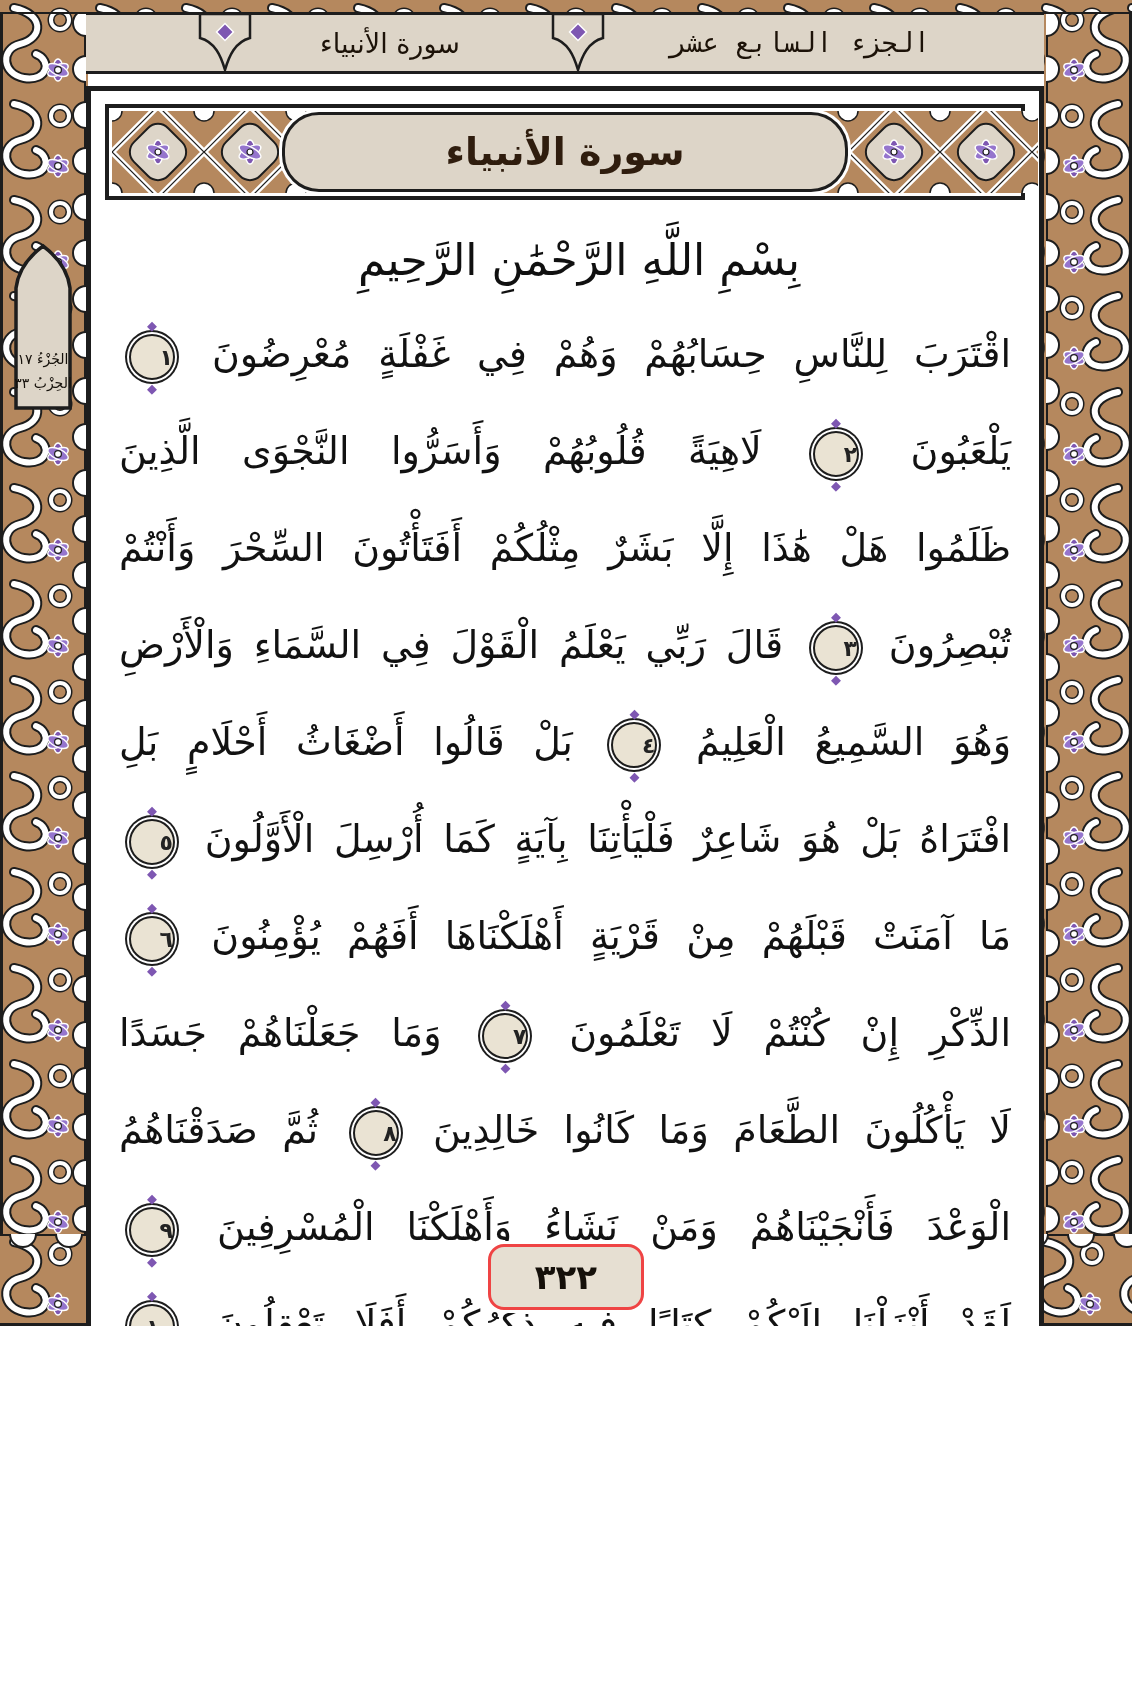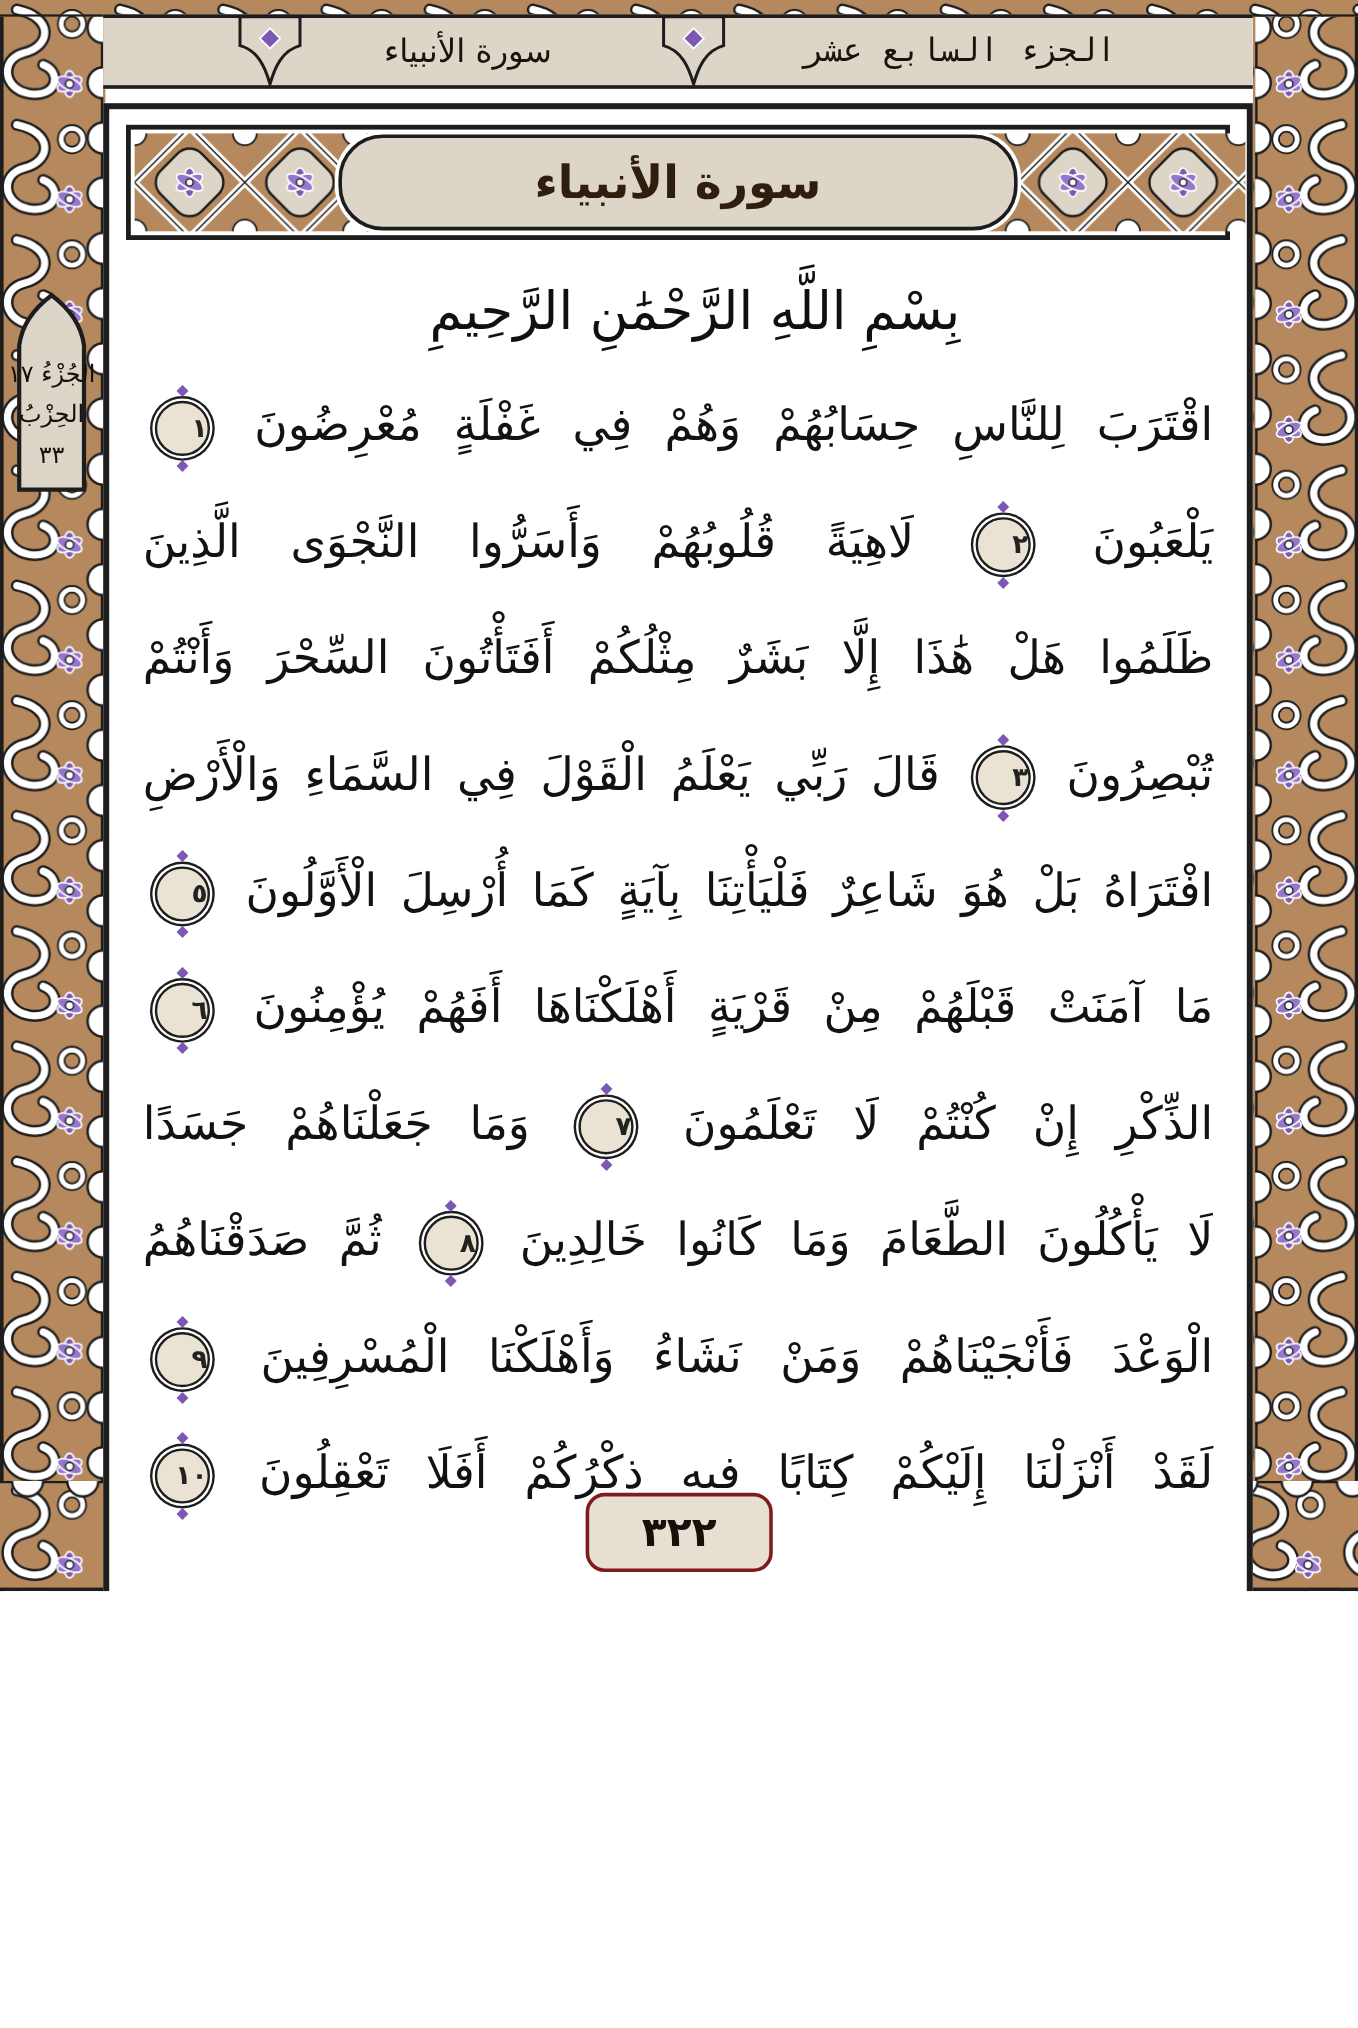--- a/index.html
+++ b/index.html
@@ -66,27 +66,27 @@
     color:#7e57b2;font-size:13px;line-height:1;
   }
   .ayah::before{top:-17px;}
   .ayah::after{bottom:-17px;}
 
   
   .juz-marker{position:absolute;left:4px;top:242px;width:78px;height:168px;z-index:5;}
   .juz-marker svg{position:absolute;left:0;top:0;}
   .juz-marker-text{
     position:absolute;bottom:14px;left:0;width:100%;text-align:center;
-    font-size:20px;line-height:1.7;color:#15100a;direction:rtl;
+    font-size:14px;line-height:1.7;color:#15100a;direction:rtl;
   }
 
   
   .pagenum{
     position:absolute;left:50%;bottom:16px;transform:translateX(-50%);
-    width:150px;height:60px;background:#e6dfd2;border:3px solid #7f1d1d;border-radius:16px;
+    width:150px;height:60px;background:#e6dfd2;border:3px solid #ef4444;border-radius:16px;
     box-shadow:0 0 0 3px #ffffff;display:flex;align-items:center;justify-content:center;
     font-size:34px;font-weight:bold;color:#15100a;z-index:6;
   }
 </style>
 </head>
 <body>
 
 <div class="page">
 
   <svg width="0" height="0" style="position:absolute" aria-hidden="true">
@@ -176,20 +176,21 @@
       </div>
     </div>
 
     <div class="bismillah">بِسْمِ اللَّهِ الرَّحْمَٰنِ الرَّحِيمِ</div>
 
     <div class="verse-area">
         <div class="text-line"><span>اقْتَرَبَ لِلنَّاسِ حِسَابُهُمْ وَهُمْ فِي غَفْلَةٍ مُعْرِضُونَ</span> <span class="ayah">١</span> </div>
         <div class="text-line"><span>يَلْعَبُونَ</span> <span class="ayah">٢</span> <span>لَاهِيَةً قُلُوبُهُمْ وَأَسَرُّوا النَّجْوَى الَّذِينَ</span> </div>
         <div class="text-line"><span>ظَلَمُوا هَلْ هَٰذَا إِلَّا بَشَرٌ مِثْلُكُمْ أَفَتَأْتُونَ السِّحْرَ وَأَنْتُمْ</span> </div>
         <div class="text-line"><span>تُبْصِرُونَ</span> <span class="ayah">٣</span> <span>قَالَ رَبِّي يَعْلَمُ الْقَوْلَ فِي السَّمَاءِ وَالْأَرْضِ</span> </div>
+        <div class="text-line"><span>وَهُوَ السَّمِيعُ الْعَلِيمُ</span> <span class="ayah">٤</span> <span>بَلْ قَالُوا أَضْغَاثُ أَحْلَامٍ بَلِ</span> </div>
         <div class="text-line"><span>افْتَرَاهُ بَلْ هُوَ شَاعِرٌ فَلْيَأْتِنَا بِآيَةٍ كَمَا أُرْسِلَ الْأَوَّلُونَ</span> <span class="ayah">٥</span> </div>
         <div class="text-line"><span>مَا آمَنَتْ قَبْلَهُمْ مِنْ قَرْيَةٍ أَهْلَكْنَاهَا أَفَهُمْ يُؤْمِنُونَ</span> <span class="ayah">٦</span> </div>
         <div class="text-line"><span>الذِّكْرِ إِنْ كُنْتُمْ لَا تَعْلَمُونَ</span> <span class="ayah">٧</span> <span>وَمَا جَعَلْنَاهُمْ جَسَدًا</span> </div>
         <div class="text-line"><span>لَا يَأْكُلُونَ الطَّعَامَ وَمَا كَانُوا خَالِدِينَ</span> <span class="ayah">٨</span> <span>ثُمَّ صَدَقْنَاهُمُ</span> </div>
         <div class="text-line"><span>الْوَعْدَ فَأَنْجَيْنَاهُمْ وَمَنْ نَشَاءُ وَأَهْلَكْنَا الْمُسْرِفِينَ</span> <span class="ayah">٩</span> </div>
         <div class="text-line"><span>لَقَدْ أَنْزَلْنَا إِلَيْكُمْ كِتَابًا فِيهِ ذِكْرُكُمْ أَفَلَا تَعْقِلُونَ</span> <span class="ayah">١٠</span> </div>
       </div>
   </div>
 
   <div class="juz-marker">

